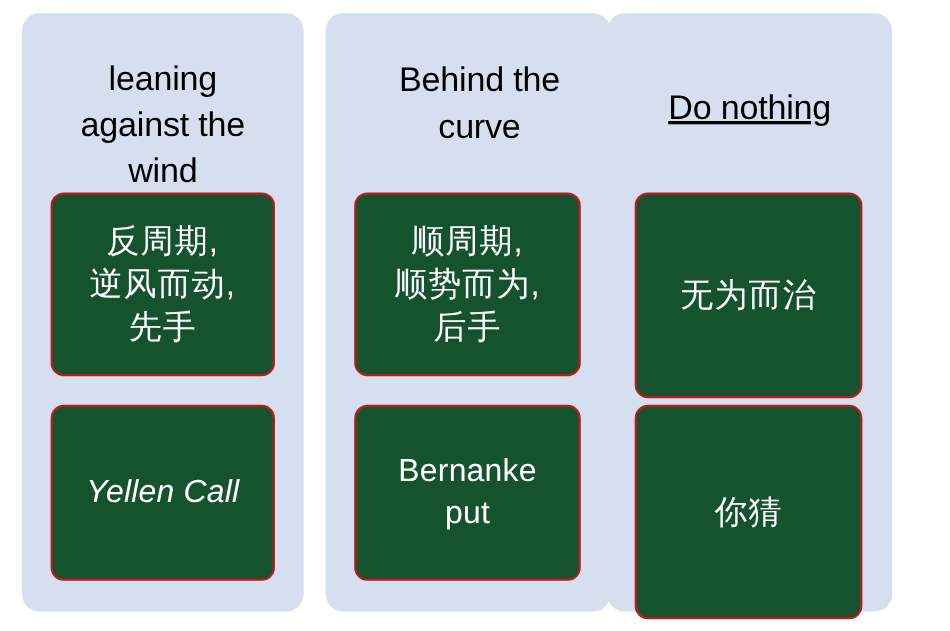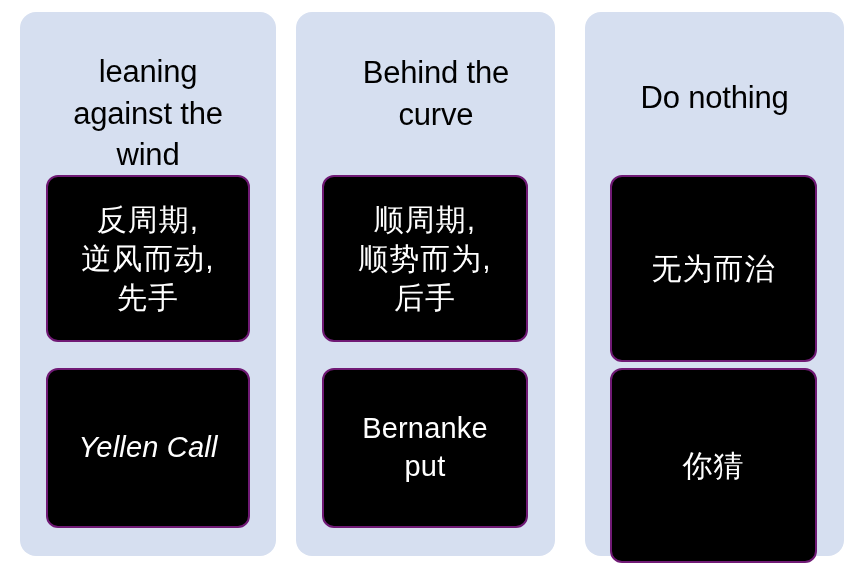--- a/index.html
+++ b/index.html
@@ -26,41 +26,41 @@
     height: 544px;
     background: #d6dff0;
     border-radius: 16px;
     box-sizing: border-box;
     display: flex;
     flex-direction: column;
     align-items: center;
   }
   .col-1 { left: 20px;  width: 256px; }
   .col-2 { left: 296px; width: 259px; align-items: flex-end; }
-  .col-3 { left: 585px; width: 259px; }
+  .col-3 { left: 552px; width: 259px; text-decoration: underline; }
 
   .col-title {
     color: #000000;
     text-align: center;
     font-size: 31px;
     line-height: 1.34;
     font-weight: 400;
     letter-spacing: -0.2px;
     width: 92%;
     box-sizing: border-box;
     white-space: pre-line;
   }
   .col-1 .col-title { margin-top: 39px; }
   .col-2 .col-title { margin-top: 40px; }
   .col-3 .col-title { margin-top: 65px; }
 
   .card {
     position: absolute;
-    background: #000000;
-    border: 2px solid #701a75;
+    background: #14532d;
+    border: 2px solid #b91c1c;
     border-radius: 12px;
     box-sizing: border-box;
     display: flex;
     align-items: center;
     justify-content: center;
     color: #ffffff;
     text-align: center;
   }
   .card-text {
     white-space: pre-line;

